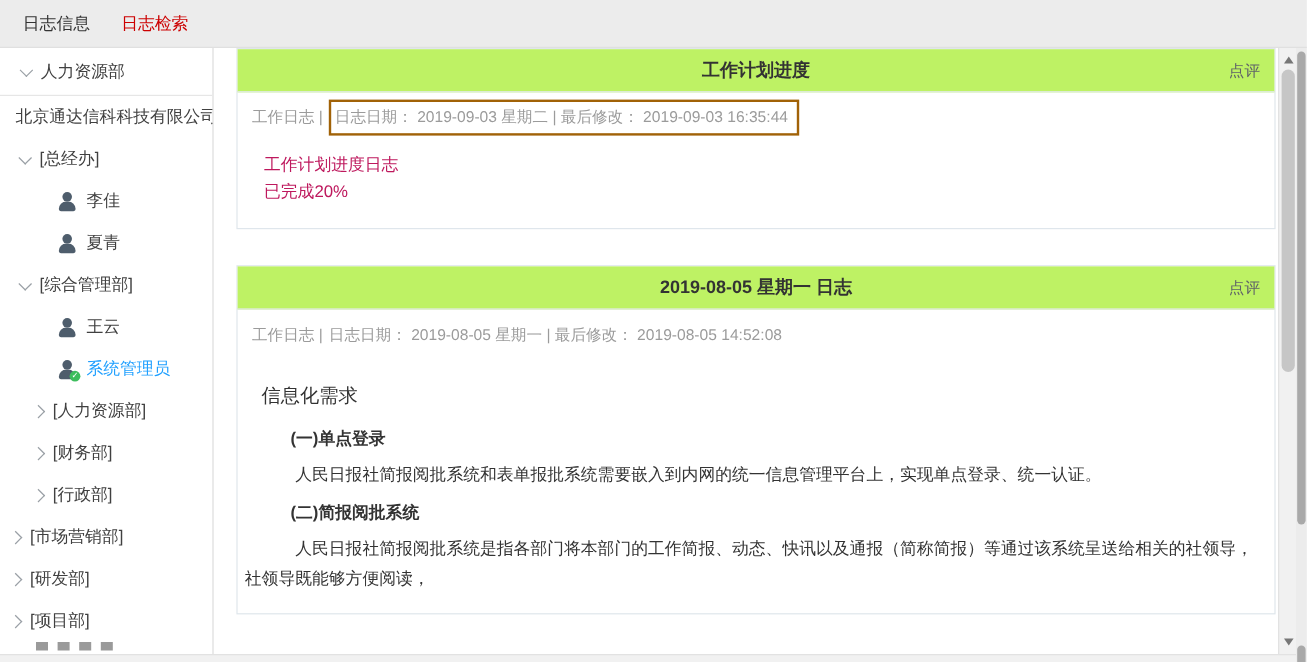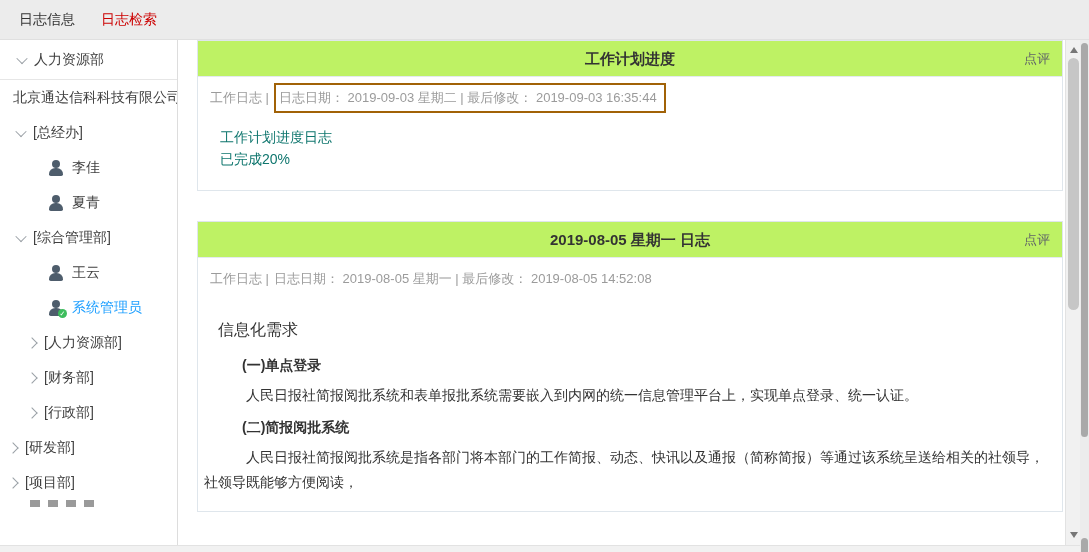--- a/index.html
+++ b/index.html
@@ -47,21 +47,21 @@
 
   
   .card { border:1px solid #dfe6ec; background:#fff; }
   .card + .card { margin-top:30px; }
   .card-header { position:relative; height:36px; line-height:36px; background:#bef264;
     border-bottom:1px solid #e4eaf0; text-align:center; font-weight:bold; font-size:15px; color:#333; }
   .comment-link { position:absolute; right:12px; top:0; font-weight:normal; font-size:13px; color:#5f6368; cursor:pointer; }
   .card-meta { display:flex; align-items:center; height:42px; padding:0 12px; font-size:13px; color:#9b9b9b; white-space:nowrap; }
   .meta-prefix { margin-right:5px; }
   .red-annotation { border:2px solid #a16207; padding:4px 7px 4px 3px; }
-  .card-body-1 { padding:8px 22px 20px; font-size:14px; color:#0f766e; line-height:1.55; }
+  .card-body-1 { padding:8px 22px 20px; font-size:14px; color:#be185d; line-height:1.55; }
   .card-body-2 { padding:16px 10px 12px 6px; font-size:14px; color:#333; }
   .body-h { font-size:16px; font-weight:normal; color:#333; margin:4px 0 16px 14px; }
   .sec-h { font-weight:bold; font-size:14px; margin:10px 0 8px 38px; }
   .sec-p { text-indent:3em; line-height:1.8; margin:0 0 4px; }
 
   
   .vscroll-inner { position:absolute; right:9px; top:40px; width:15px; height:505px; background:#f1f1f1; border-left:1px solid #e2e2e2; }
   .sb-arrow { position:absolute; left:0; width:15px; height:15px; cursor:pointer; }
   .sb-arrow.up { top:3px; } .sb-arrow.down { bottom:3px; }
   .sb-arrow:before { content:""; position:absolute; left:4px; border-left:4px solid transparent; border-right:4px solid transparent; }
@@ -146,20 +146,24 @@
   <div class="trow pl28">
     <span class="chev right"></span>
     <span class="lbl">[财务部]</span>
   </div>
 
   <div class="trow pl28">
     <span class="chev right"></span>
     <span class="lbl">[行政部]</span>
   </div>
 
+  <div class="trow pl9">
+    <span class="chev right"></span>
+    <span class="lbl">[市场营销部]</span>
+  </div>
 
   <div class="trow pl9">
     <span class="chev right"></span>
     <span class="lbl">[研发部]</span>
   </div>
 
   <div class="trow pl9">
     <span class="chev right"></span>
     <span class="lbl">[项目部]</span>
   </div>

